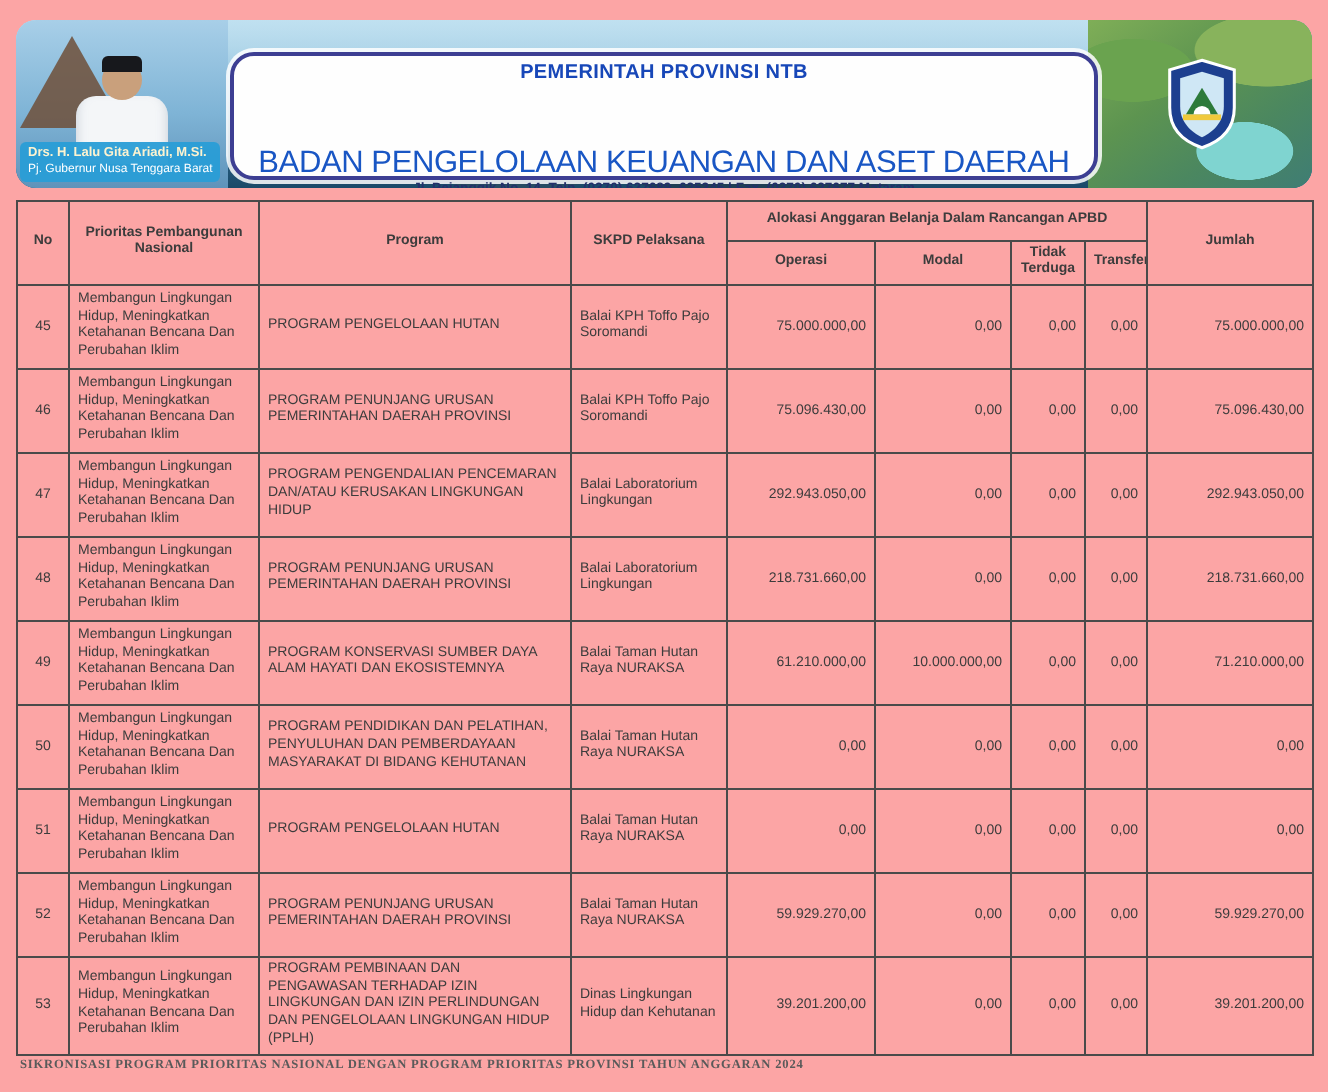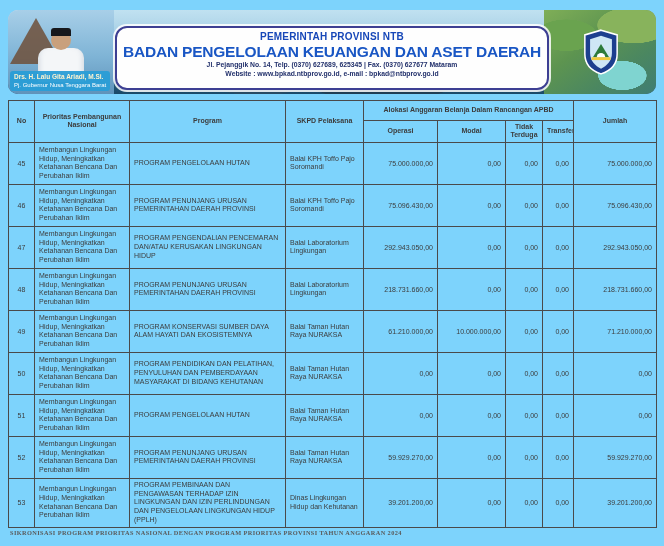--- a/index.html
+++ b/index.html
@@ -1,16 +1,16 @@
 <!DOCTYPE html>
 <html><head>
 <meta charset="utf-8">
 <style>
   html,body{margin:0;padding:0;background:#fff;}
-  .page{position:relative;width:664px;height:546px;background:#7dd3fc;overflow:hidden;
+  .page{position:relative;width:664px;height:546px;background:#fca5a5;overflow:hidden;
         font-family:"Liberation Sans",sans-serif;color:#3a3a3a;}
 
   
   .banner{position:absolute;left:8px;top:10px;width:648px;height:84px;border-radius:10px;
           overflow:hidden;box-shadow:0 0 0 1px #9db6d8 inset;}
   .banner-bg{position:absolute;inset:0;
      background:
        linear-gradient(180deg,#cfe6f2 0%,#9cc8e0 30%,#5d96bd 55%,#2f6f97 75%,#1d5578 100%);}
   .banner-mountains{position:absolute;left:90px;right:100px;top:0;height:100%;
      background:
@@ -36,21 +36,21 @@
        radial-gradient(40px 24px at 70% 78%, #7fd4d0 60%, transparent 61%),
        radial-gradient(50px 26px at 20% 30%, #6aa34f 60%, transparent 61%),
        radial-gradient(60px 30px at 80% 18%, #88b35c 60%, transparent 61%),
        linear-gradient(145deg,#7fae57 0%,#5d9450 40%,#4b8760 70%,#3f7d74 100%);}
   .seal{position:absolute;right:36px;top:18px;width:38px;height:48px;}
 
   .center-box{position:absolute;left:107px;top:16px;width:434px;height:64px;background:#fefefe;
      border:2px solid #3d3f93;border-radius:12px;box-shadow:0 0 0 2px rgba(255,255,255,.85);
      text-align:center;padding-top:3px;box-sizing:border-box;}
   .hl1{font-size:10px;font-weight:bold;color:#1747b8;letter-spacing:.2px;line-height:1.15;}
-  .hl2{font-size:15.5px;font-weight:bold;color:#1956c4;letter-spacing:-.2px;line-height:1.1;}
+  .hl2{font-size:15.5px;font-weight:normal;color:#1956c4;letter-spacing:-.2px;line-height:1.1;margin-top:30px;}
   .hl3,.hl4{font-size:6.8px;font-weight:bold;color:#22306b;line-height:1.35;}
 
   
   table.budget{position:absolute;left:8px;top:100px;width:648px;border-collapse:collapse;
      table-layout:fixed;font-size:7px;color:#3c3c3c;}
   table.budget th,table.budget td{border:1px solid #4a4a4a;padding:2px 4px;vertical-align:middle;
      overflow:hidden;}
   table.budget th{font-weight:bold;text-align:center;font-size:7px;line-height:1.2;}
   thead tr{height:20px;}
   tbody tr{height:42px;}

